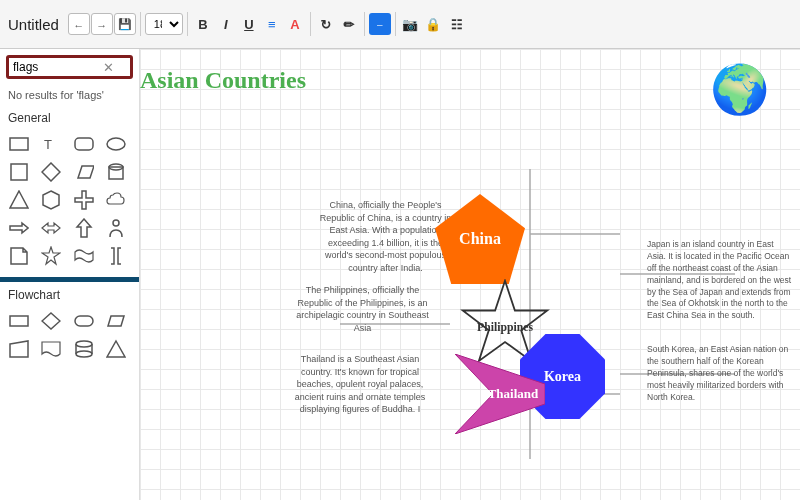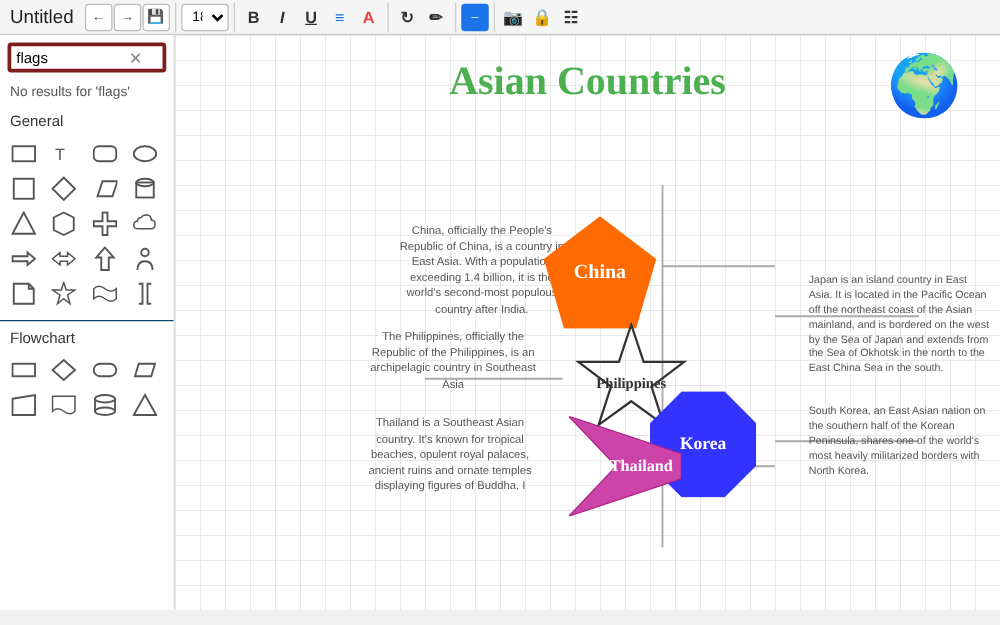--- a/index.html
+++ b/index.html
@@ -1,21 +1,21 @@
 <!DOCTYPE html>
 <html><head>
   <meta charset="utf-8">
   <style>
     * { box-sizing: border-box; margin: 0; padding: 0; }
     body { font-family: Arial, sans-serif; background: #f0f0f0; overflow: hidden; width: 800px; height: 500px; }
 
     
     #titlebar {
       display: flex; align-items: center;
-      height: 28px; background: #f5f5f5;
+      height: 49px; background: #f5f5f5;
       border-bottom: 1px solid #ccc;
       padding: 0 8px; gap: 1px;
     }
     #titlebar .title { font-size: 15px; font-weight: 500; margin-right: 8px; color: #222; }
     #titlebar .tb-btn {
       width: 22px; height: 22px; border: 1px solid #bbb; border-radius: 3px;
       background: #fff; display: flex; align-items: center; justify-content: center;
       font-size: 11px; cursor: pointer; color: #555;
     }
     #titlebar .tb-sep { width: 1px; height: 24px; background: #ccc; margin: 0 3px; }
@@ -60,36 +60,36 @@
       display: grid; grid-template-columns: repeat(4, 1fr);
       gap: 2px; padding: 4px 6px;
     }
     .shape-item {
       width: 26px; height: 26px; display: flex; align-items: center; justify-content: center;
       cursor: pointer; font-size: 15px; color: #444;
     }
     .shape-item svg { width: 20px; height: 20px; }
     .flowchart-label {
       font-size: 12px; color: #333; padding: 6px 8px 2px 8px; font-weight: 500;
-      border-top: 1px solid #0c4a6e; margin-top: 4px;
+      border-top: 5px solid #0c4a6e; margin-top: 4px;
     }
 
     
     #canvas {
       flex: 1; background: #fff;
       background-image: linear-gradient(#e8e8e8 1px, transparent 1px),
                         linear-gradient(90deg, #e8e8e8 1px, transparent 1px);
       background-size: 20px 20px;
       position: relative; overflow: hidden;
     }
 
     
     .canvas-title {
       position: absolute; top: 18px; left: 0; right: 0;
-      text-align: center; font-size: 32px; font-weight: bold;
+      font-size: 24px; font-weight: bold;
       color: #4CAF50; font-family: 'Comic Sans MS', cursive;
     }
     .globe-icon {
       position: absolute; top: 12px; right: 30px;
       font-size: 48px;
     }
 
     
     .china-shape {
       position: absolute; top: 145px; left: 295px;

